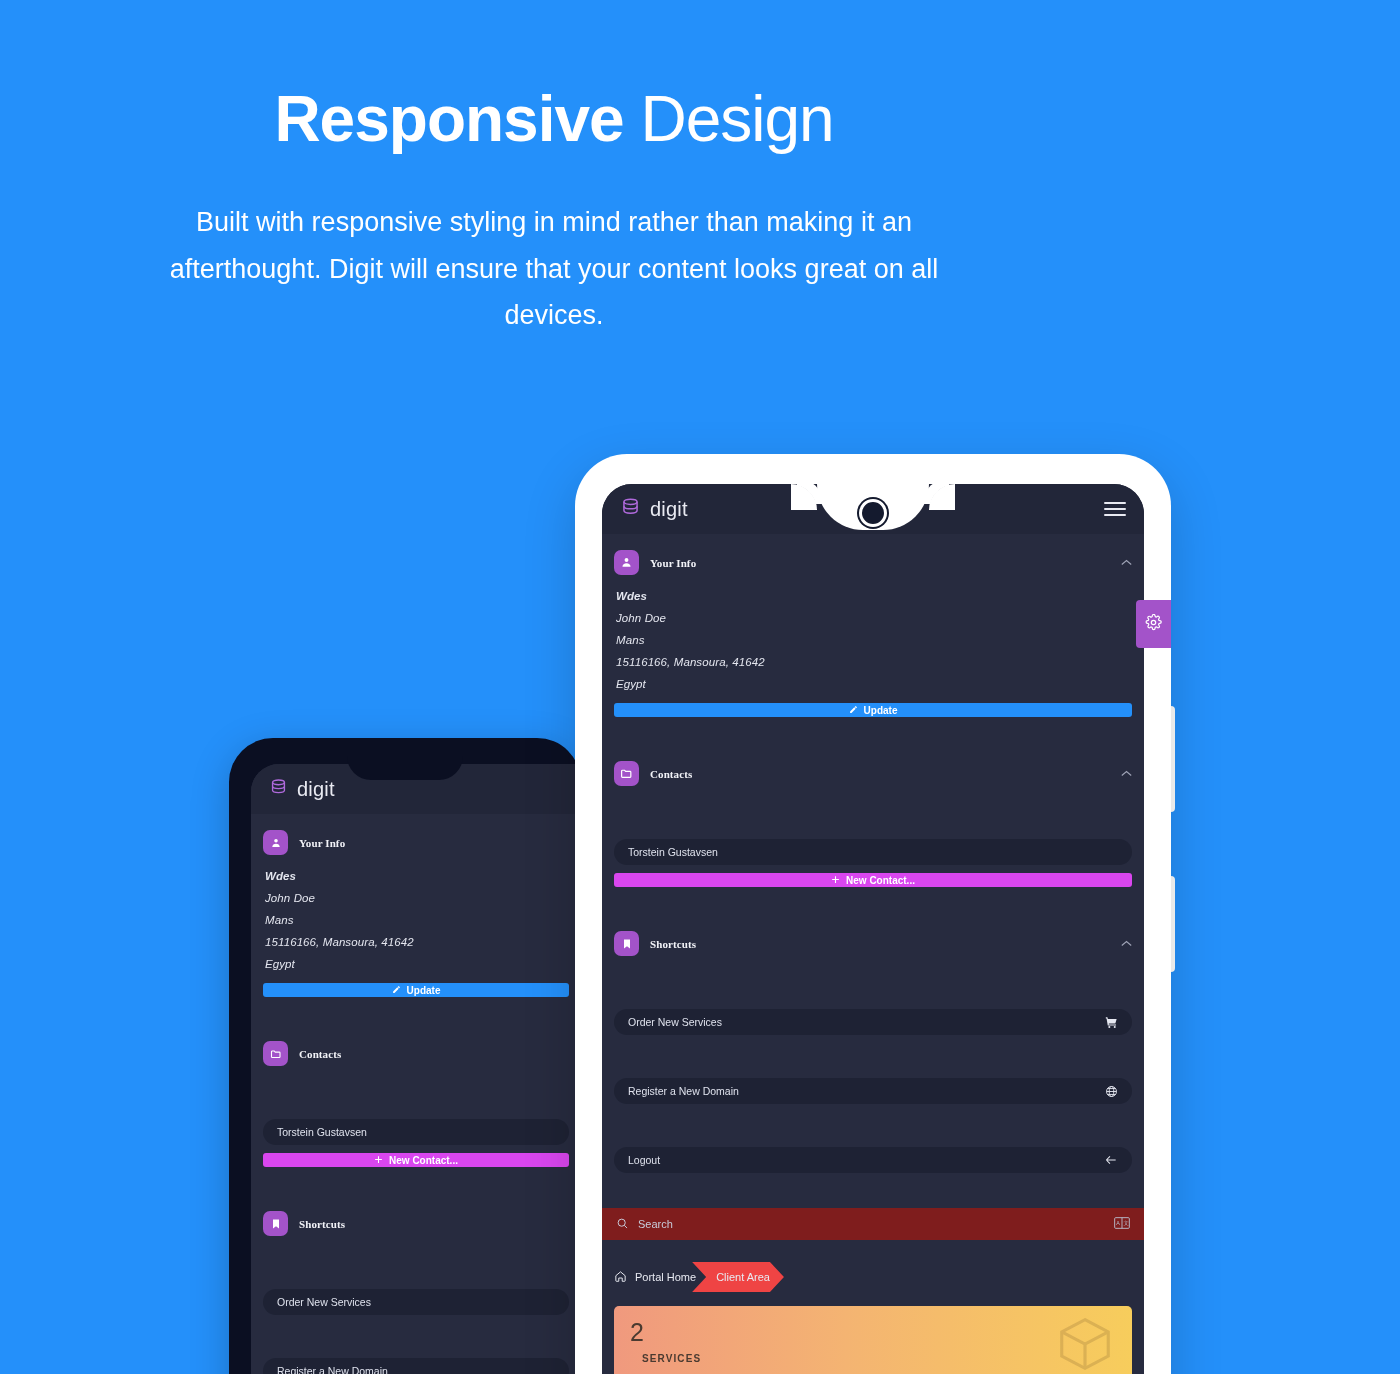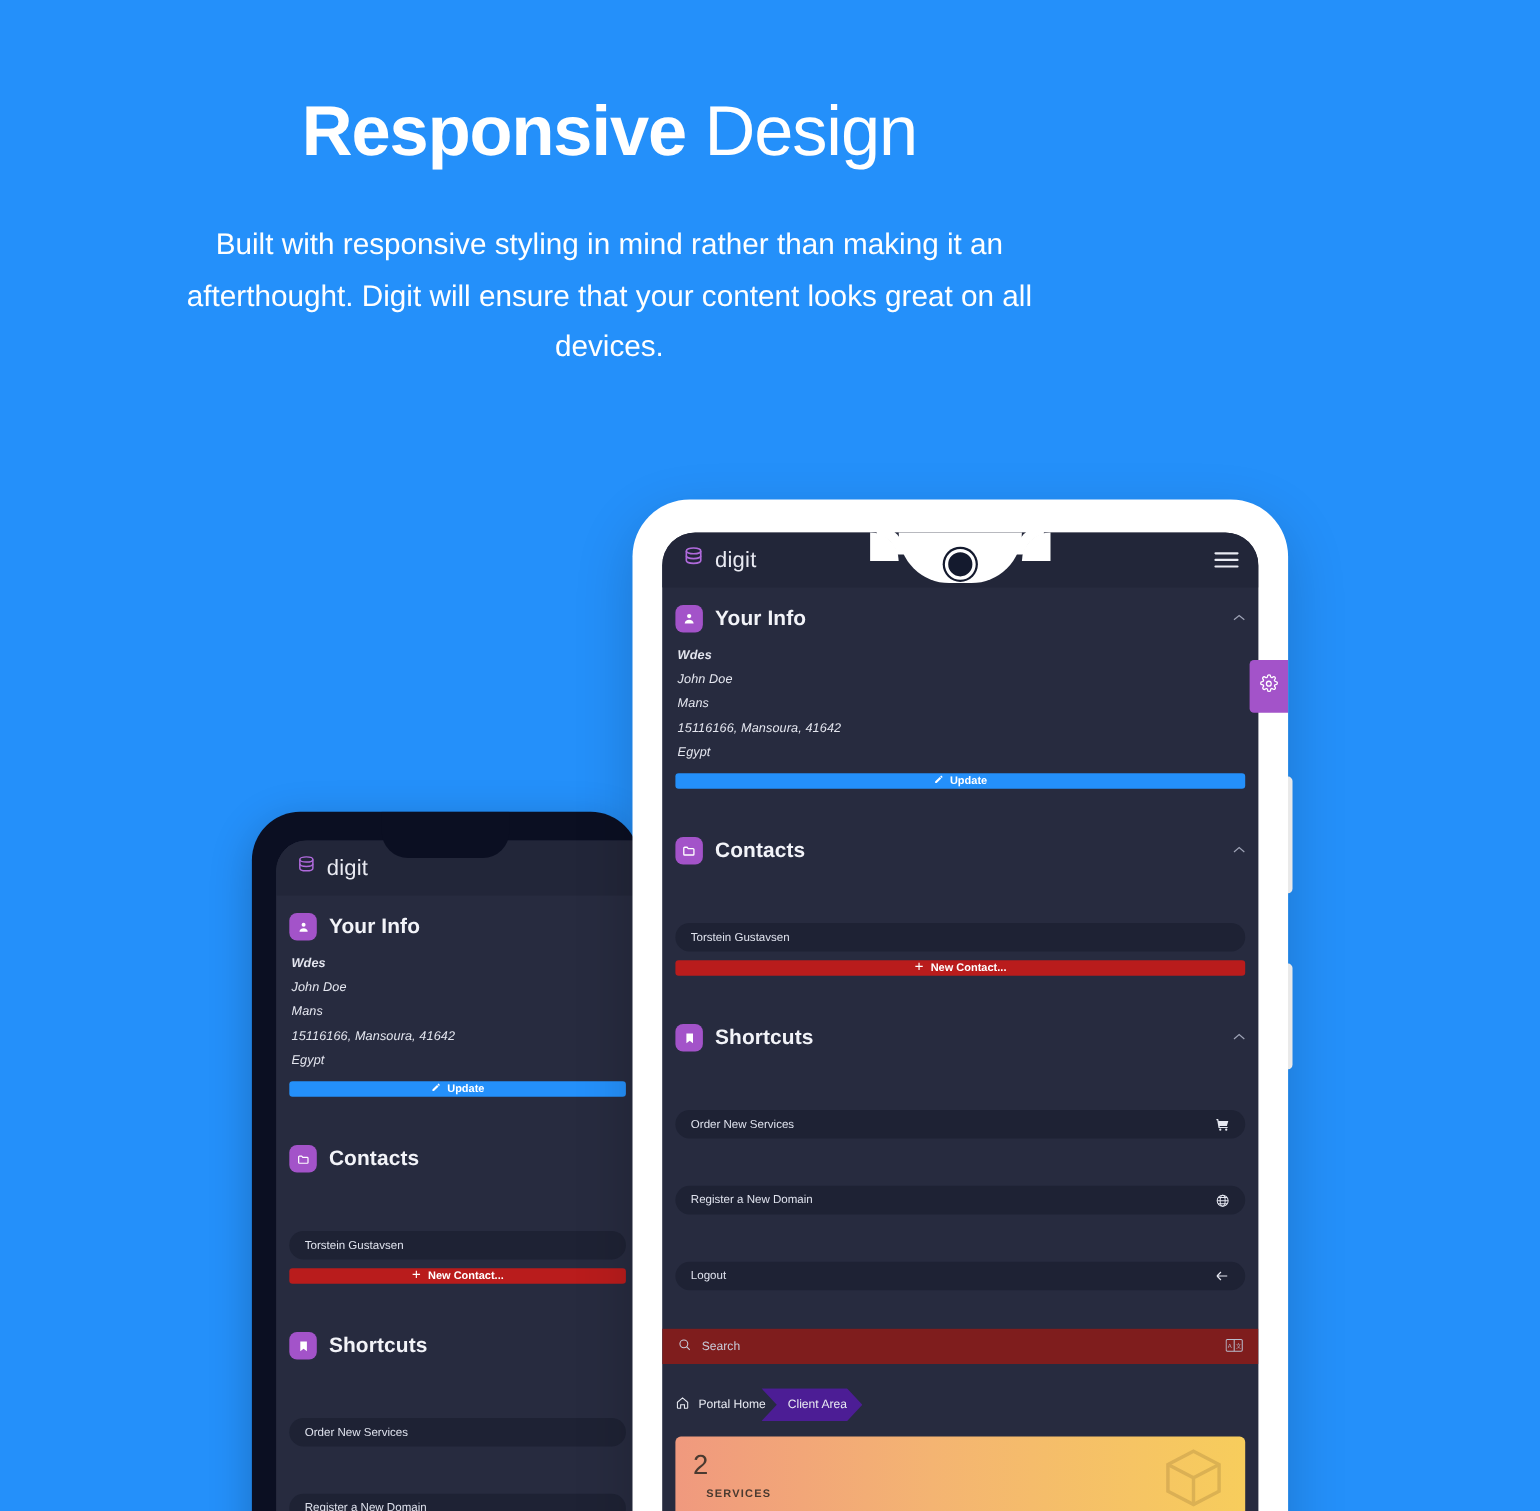--- a/index.html
+++ b/index.html
@@ -125,35 +125,35 @@
 
   .panel { padding: 14px 12px 2px; }
   .sec-head { display: flex; align-items: center; gap: 11px; padding: 2px 0 10px; }
   .sec-ico {
     width: 25px; height: 25px; border-radius: 7px;
     background: #a353c9;
     display: flex; align-items: center; justify-content: center;
     color: #fff;
     flex: 0 0 auto;
   }
-  .sec-title { color: #f2f3f8; font-size: 19px; font-weight: 700; letter-spacing: .1px; }
+  .sec-title { color: #f2f3f8; font-size: 11px; font-weight: 700; letter-spacing: .1px; font-family: Liberation Serif, serif; }
   .chev { margin-left: auto; color: #9ea3b6; font-size: 11px; line-height: 1; }
 
   .info-line { color: #e4e6ef; font-size: 11.5px; padding: 5px 2px; letter-spacing: .1px; font-style: italic; }
   .info-line.b { font-weight: 700; }
   .info-line.i { font-style: italic; }
 
   .btn {
     display: flex; align-items: center; justify-content: center; gap: 6px;
     height: 14px; border-radius: 3px;
     font-size: 10px; font-weight: 700; color: #fff;
     margin-top: 8px;
   }
   .btn-blue { background: #2490fa; }
-  .btn-green { background: #b91c1c; text-align: center; }
+  .btn-green { background: #d946ef; text-align: center; }
 
   .rowitem {
     height: 26px; border-radius: 13px;
     background: #1e2234;
     display: flex; align-items: center;
     padding: 0 14px;
     color: #dfe2ed; font-size: 10.5px;
     margin-bottom: 7px;
     margin-top: 43px;
   }
@@ -165,21 +165,21 @@
     padding: 0 14px;
     color: #c8ccda; font-size: 11px;
   }
   .kbd-ico { margin-left: auto; }
 
   .crumbwrap { padding: 22px 12px 14px; }
   .crumbs { display: flex; align-items: center; height: 30px; }
   .crumb-home { display: flex; align-items: center; gap: 8px; color: #e8eaf2; font-size: 11px; padding-right: 6px; }
   .crumb-arrow {
     position: relative; height: 30px;
-    background: #4c1d95;
+    background: #ef4444;
     display: flex; align-items: center;
     padding: 0 14px 0 24px;
     color: #e8eaf2; font-size: 11px;
     clip-path: polygon(0 0, calc(100% - 14px) 0, 100% 50%, calc(100% - 14px) 100%, 0 100%, 14px 50%);
     margin-left: -10px;
     text-align: center;
   }
 
   .statcard {
     position: relative;

